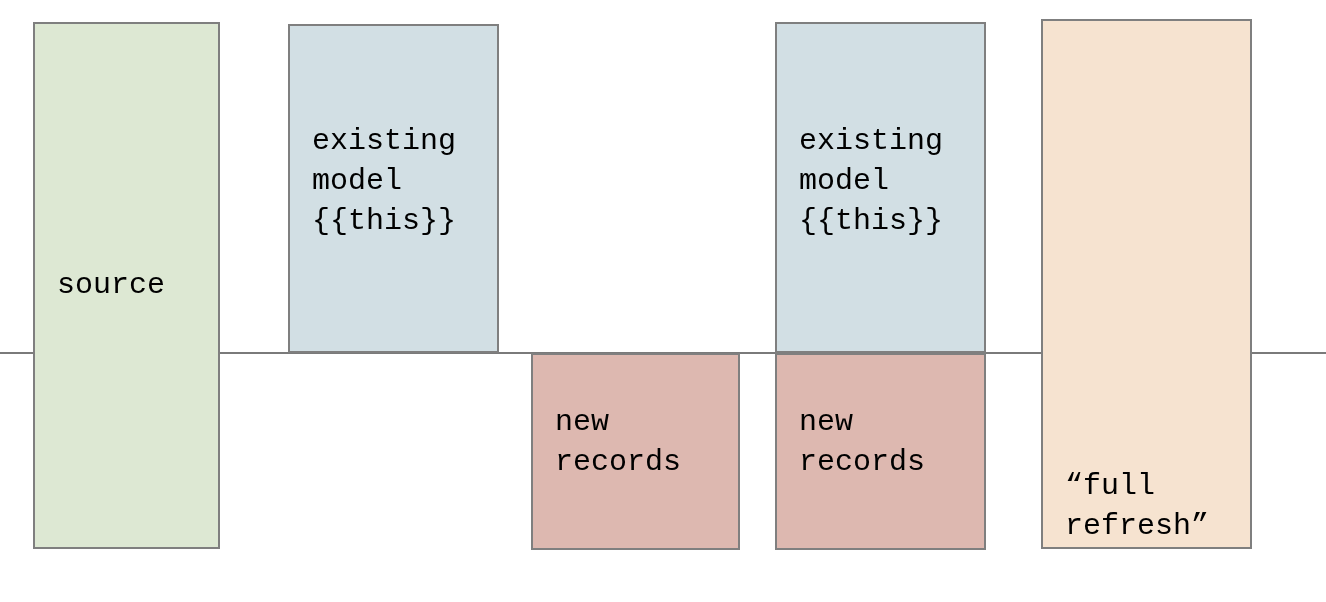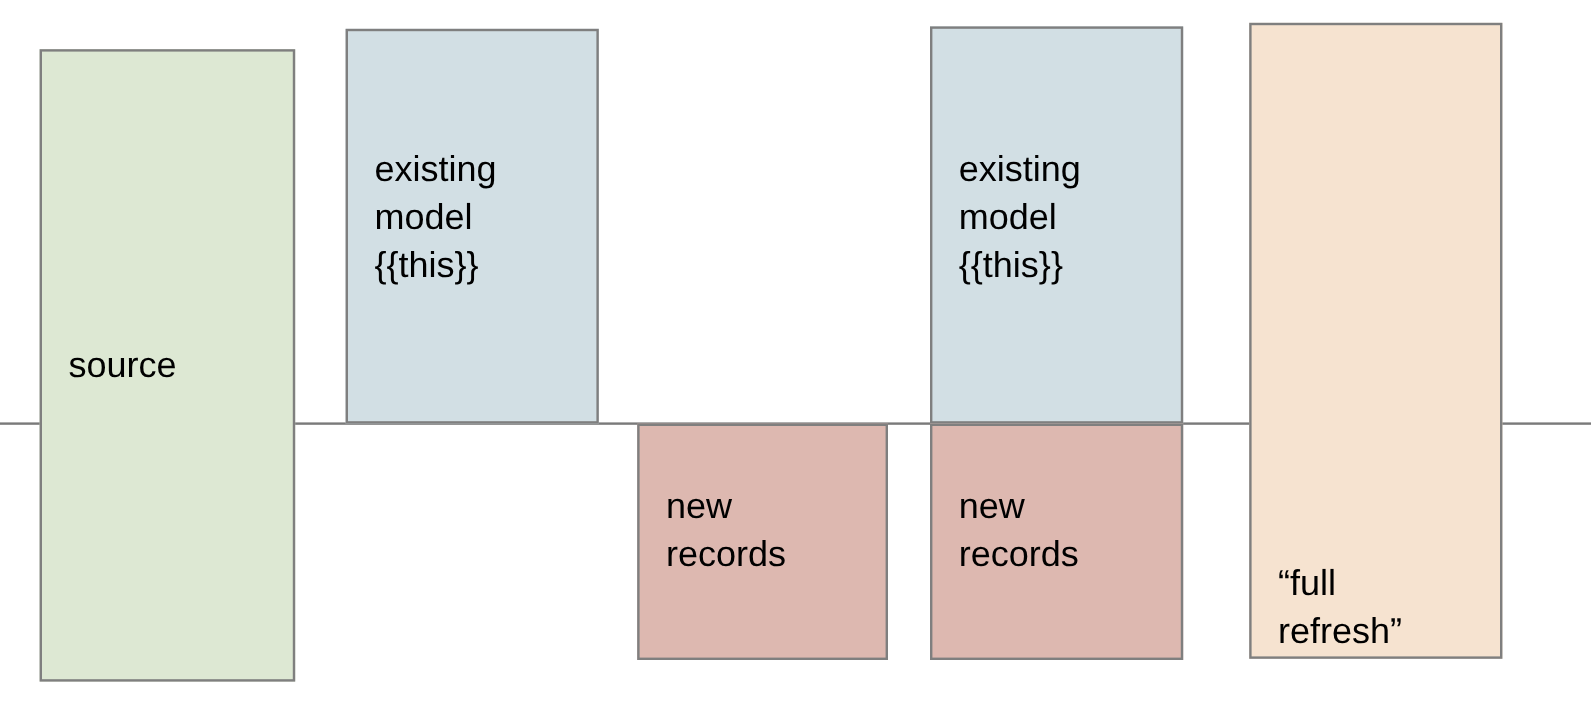--- a/index.html
+++ b/index.html
@@ -25,35 +25,35 @@
     background: #7a7a7a;
     top: 352px;
   }
   .node {
     position: absolute;
     box-sizing: border-box;
     border: 2px solid #7f7f7f;
     display: flex;
     align-items: center;
     justify-content: flex-start;
+    font-family: Liberation Mono, monospace;
   }
   .node .label {
     font-size: 30px;
     line-height: 1.33;
     color: #000000;
     padding-left: 22px;
     padding-right: 10px;
     white-space: pre-line;
     text-align: left;
   }
   
   .n-source {
-    left: 33px;  top: 22px;  width: 213px; height: 527px;
+    left: 33px;  top: 22px;  width: 187px; height: 527px;
     background: #dde8d3;
-    margin-top: 19px;
   }
   .n-existing-1 {
     left: 288px; top: 24px;  width: 211px; height: 329px;
     background: #d2dfe4;
     align-items: flex-start;
   }
   .n-existing-1 .label { padding-top: 96px; }
 
   .n-newrec-1 {
     left: 531px; top: 353px; width: 209px; height: 197px;

